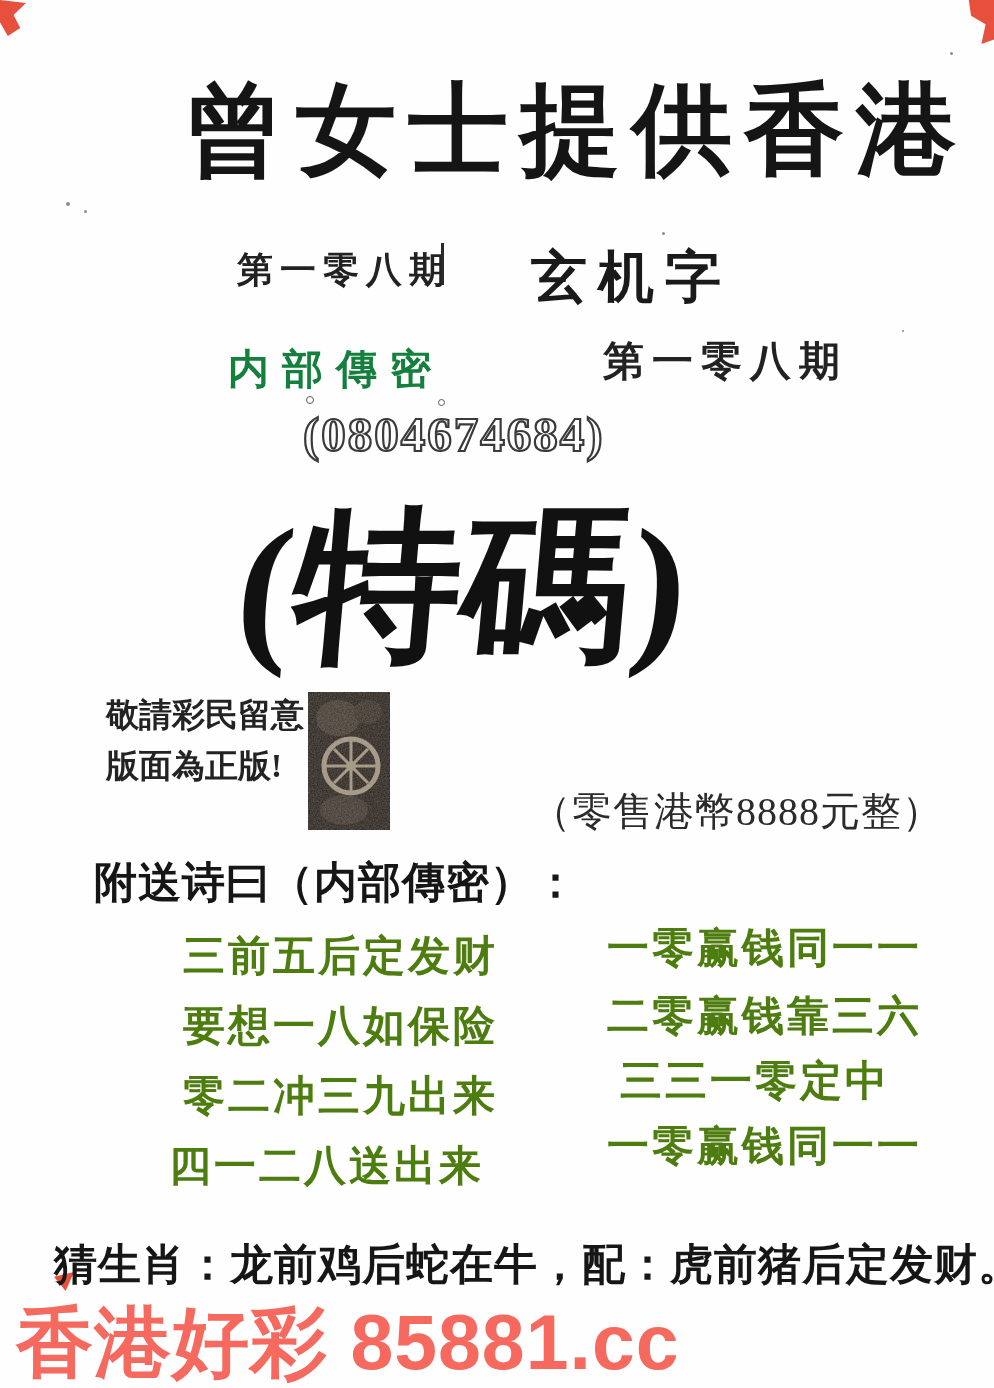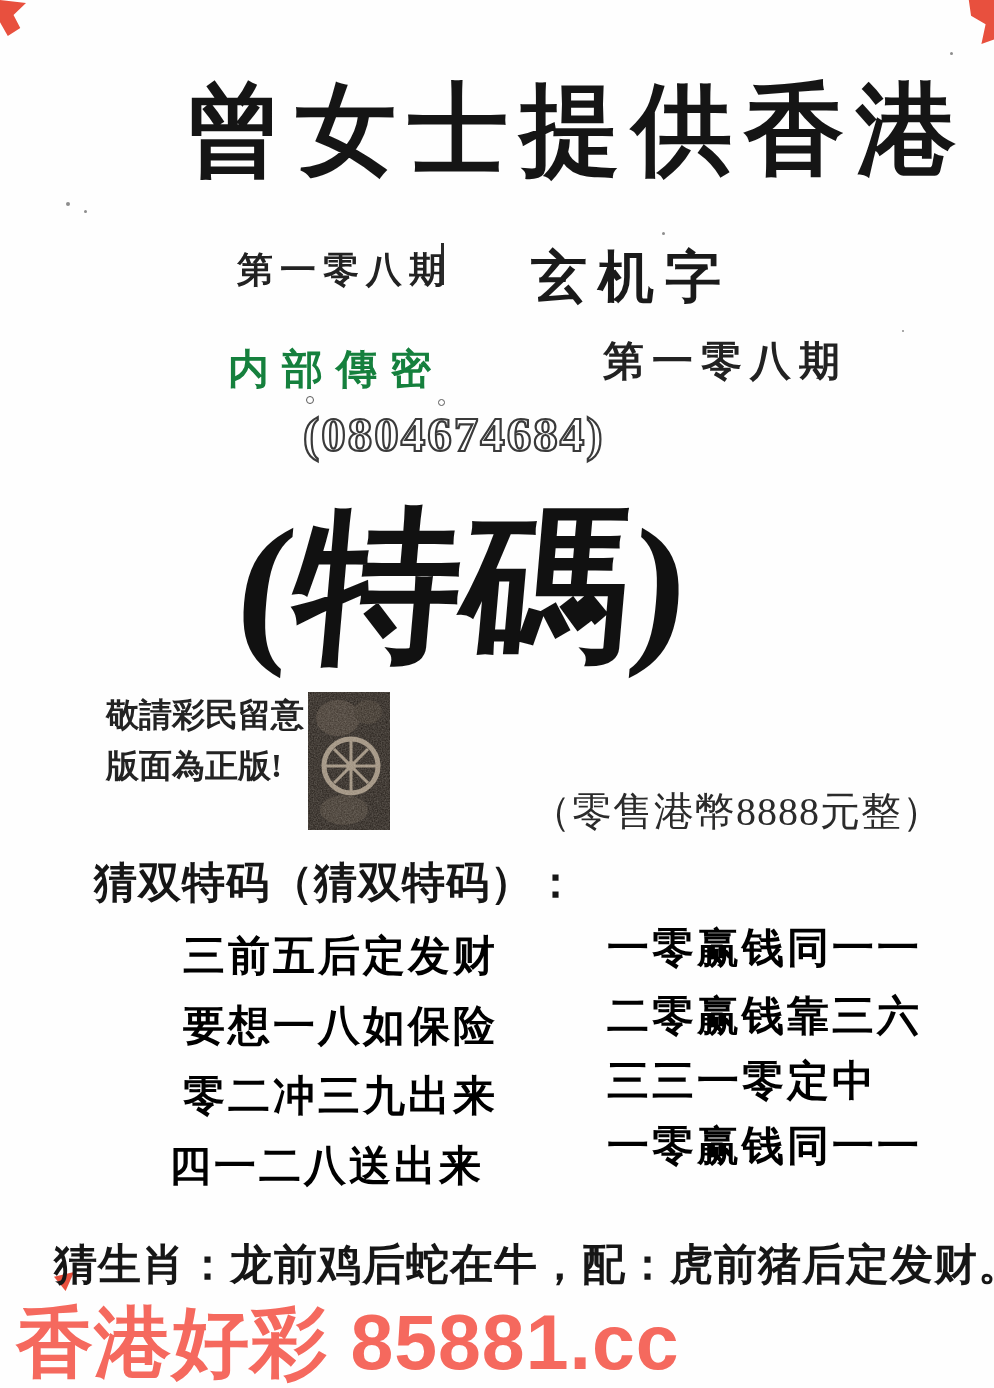--- a/index.html
+++ b/index.html
@@ -65,28 +65,28 @@
     left:308px;top:692px;width:82px;height:138px;
   }
   .price{
     left:531px;top:748px;
     font-size:40px;font-weight:500;letter-spacing:1px;color:#2b2b2b;margin-top:36px;
   }
   .poem-header{
     left:94px;top:854px;
     font-size:43px;font-weight:700;letter-spacing:1px;color:#161616;
   }
-  .poem{font-size:42px;font-weight:700;letter-spacing:3px;color:#000000;}
+  .poem{font-size:42px;font-weight:700;letter-spacing:3px;color:#4d7c0f;}
   .pl0{left:183px;top:928px;}
   .pl1{left:183px;top:998px;}
   .pl2{left:183px;top:1068px;}
   .pl3{left:169px;top:1138px;}
   .pr0{left:607px;top:920px;}
   .pr1{left:607px;top:988px;}
-  .pr2{left:607px;top:1053px;}
+  .pr2{left:620px;top:1053px;}
   .pr3{left:607px;top:1118px;}
   .zodiac{
     left:54px;top:1236px;
     font-size:43px;font-weight:700;letter-spacing:1px;color:#161616;
   }
   .footer{
     left:16px;top:1292px;
     font-family:"Liberation Sans","DejaVu Sans",sans-serif;
     font-size:77px;font-weight:800;letter-spacing:1px;
     color:var(--footer-red);
@@ -151,21 +151,21 @@
     <line x1="18" y1="74" x2="68" y2="74"></line>
     <line x1="26" y1="57" x2="60" y2="91"></line>
     <line x1="60" y1="57" x2="26" y2="91"></line>
   </g>
   <ellipse cx="36" cy="118" rx="24" ry="15" fill="#383028"></ellipse>
   <rect x="0" y="0" width="82" height="138" filter="url(#grain)" opacity="0.45"></rect>
 </svg>
 
 <div class="abs price">（零售港幣8888元整）</div>
 
-<div class="abs poem-header">猜双特码（猜双特码）：</div>
+<div class="abs poem-header">附送诗曰（内部傳密）：</div>
 
 <div class="abs poem pl0">三前五后定发财</div>
 <div class="abs poem pl1">要想一八如保险</div>
 <div class="abs poem pl2">零二冲三九出来</div>
 <div class="abs poem pl3">四一二八送出来</div>
 
 <div class="abs poem pr0">一零赢钱同一一</div>
 <div class="abs poem pr1">二零赢钱靠三六</div>
 <div class="abs poem pr2">三三一零定中</div>
 <div class="abs poem pr3">一零赢钱同一一</div>

